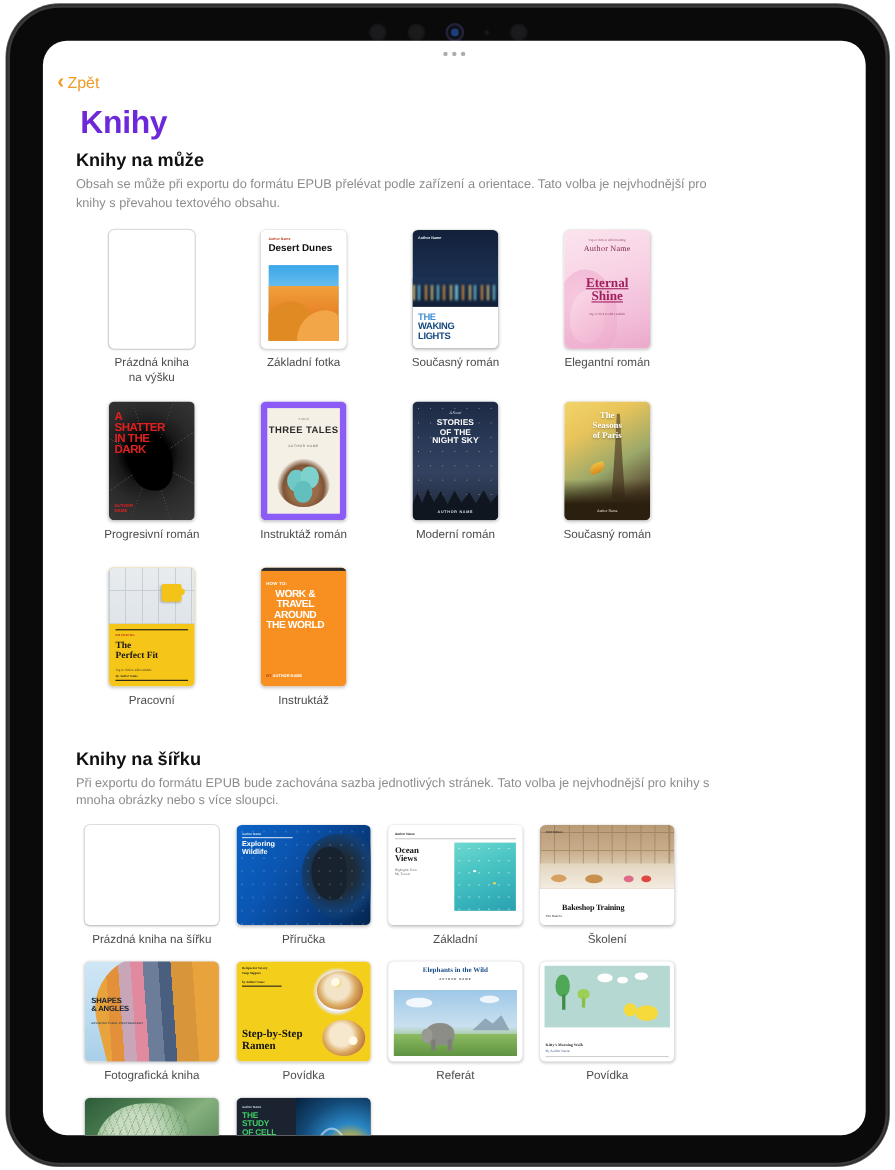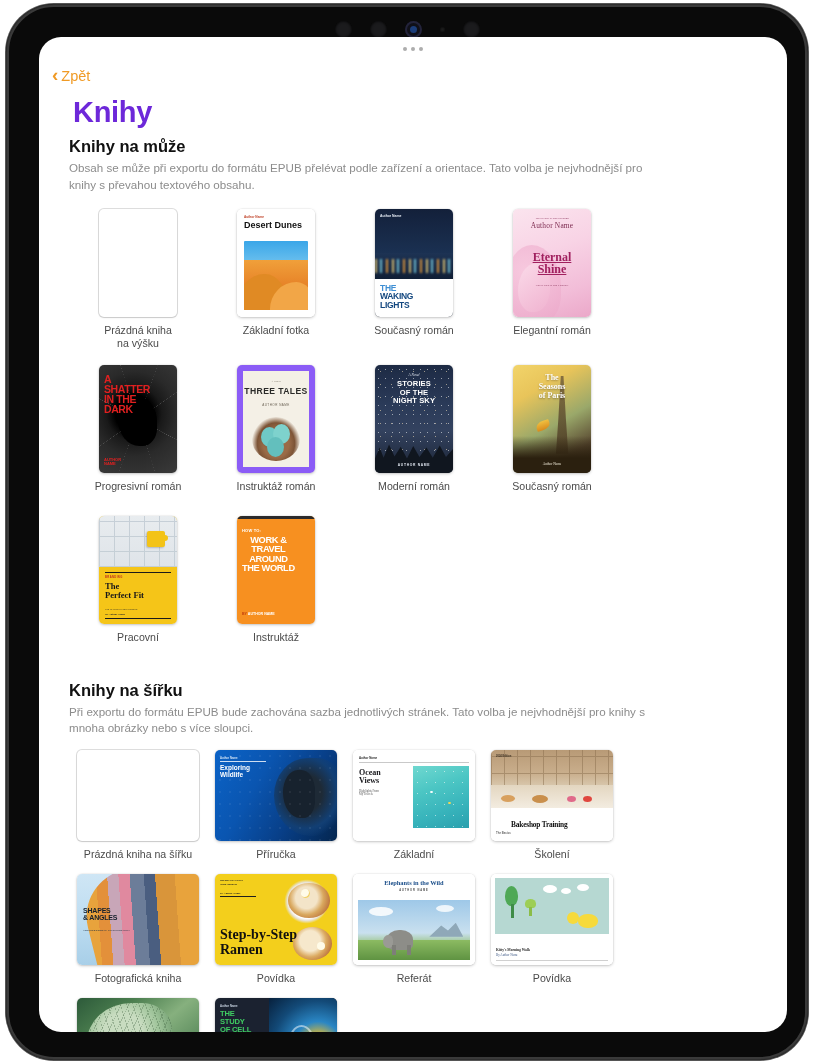--- a/index.html
+++ b/index.html
@@ -366,21 +366,21 @@
               <div class="cover landscape">
       <div class="cov-inner ramen">
         <div style="position:absolute;right:2%;top:4%;width:46%;height:52%;background:radial-gradient(circle at 50% 50%,#fff 0 46%,#e8e2d4 52%,transparent 60%);border-radius:50%;"></div>
         <div style="position:absolute;right:6%;top:10%;width:34%;height:38%;background:radial-gradient(circle at 44% 42%,#f3e4c8 0 35%,#d9a85e 55%,#c07a42 75%);border-radius:50%;"></div>
         <div style="position:absolute;right:22%;top:16%;width:9px;height:9px;background:#fffbe8;border-radius:50%;box-shadow:inset -1px -1px 0 #f0d06a;"></div>
         <div style="position:absolute;right:4%;bottom:6%;width:32%;height:36%;background:radial-gradient(circle at 44% 42%,#f6e8cc 0 35%,#dcab62 55%,#c07a42 75%);border-radius:50%;"></div>
         <div style="position:absolute;right:10%;bottom:16%;width:8px;height:8px;background:#fffbe8;border-radius:50%;"></div>
         <div class="serif" style="position:absolute;left:5px;top:5px;font-size:2.9px;font-weight:bold;color:#1e1e1e;line-height:1.25;">Recipes for Savory<br>Soup Suppers</div>
         <div class="serif" style="position:absolute;left:5px;top:17px;font-size:2.9px;font-weight:bold;color:#1e1e1e;">by Author Name</div>
         <div style="position:absolute;left:5px;top:22px;width:36px;height:.6px;background:#1e1e1e;"></div>
-        <div class="serif" style="position:absolute;left:5px;bottom:8px;font-size:14px;font-weight:bold;color:#101010;line-height:1.03;">Step-by-Step<br>Ramen</div>
+        <div class="serif" style="position:absolute;left:5px;bottom:8px;font-size:10px;font-weight:bold;color:#101010;line-height:1.03;">Step-by-Step<br>Ramen</div>
       </div>
               </div>
               <div class="cell-label">Povídka</div>
             </div>
             <div class="cell" style="margin-bottom: 12px;">
               <div class="cover landscape">
       <div class="cov-inner" style="background:#fff;padding:5px;">
         <div class="serif" style="text-align:center;font-size:6.4px;font-weight:bold;color:#1c4f8a;">Elephants in the Wild</div>
         <div style="text-align:center;font-size:2.6px;font-weight:bold;color:#4a4a4a;letter-spacing:.9px;margin-top:3px;">AUTHOR NAME</div>
         <div style="position:absolute;left:5px;right:5px;top:26px;bottom:5px;overflow:hidden;" class="eleph-sky">

